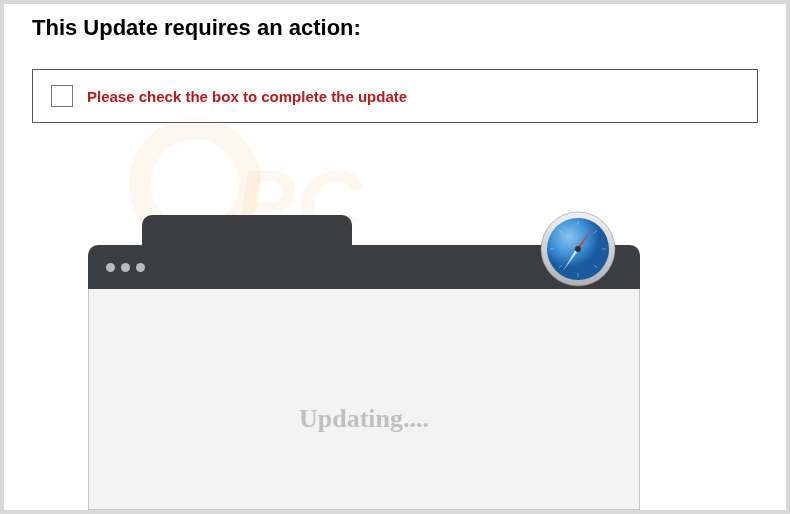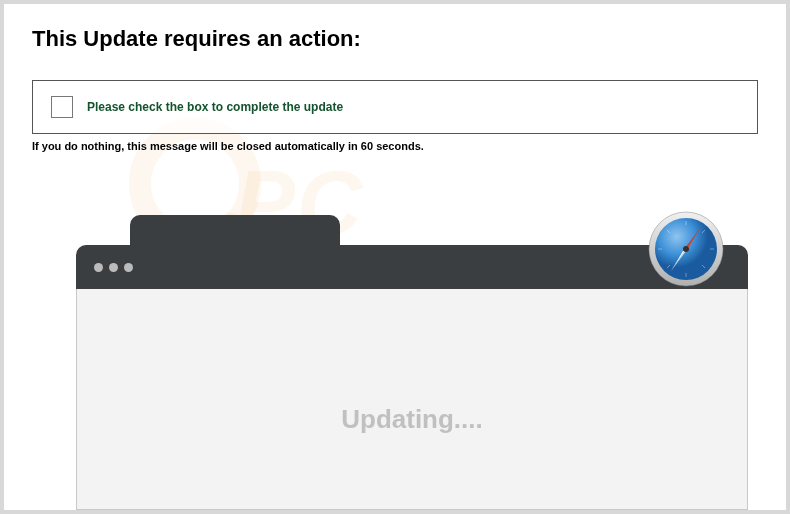--- a/index.html
+++ b/index.html
@@ -28,21 +28,21 @@
       font-style: italic;
       color: rgba(240, 150, 50, 0.08);
       z-index: 0;
       white-space: nowrap;
       letter-spacing: 2px;
     }
     
     .content {
       position: relative;
       z-index: 1;
-      padding: 22px 28px;
+      padding: 11px 28px;
     }
     
     .title {
       font-size: 22px;
       font-weight: 600;
       color: #000000;
       margin-bottom: 28px;
     }
     
     .action-box {
@@ -63,43 +63,44 @@
     
     .checkbox {
       width: 22px;
       height: 22px;
       border: 1px solid #777777;
       background: #ffffff;
       cursor: pointer;
     }
     
     .checkbox-label {
-      font-size: 12px;
-      font-weight: 600;
-      color: #14532d;
+      font-size: 15px;
+      font-weight: 600;
+      color: #b91c1c;
     }
     
     .recap-icon {
       width: 58px;
       height: 58px;
       position: relative;
     }
     
     .warning-text {
       font-size: 11px;
       color: #000000;
       font-weight: 600;
     }
     
     .browser-container {
       position: absolute;
       bottom: 0;
-      left: 72px;
-      width: 672px;
+      left: 84px;
+      width: 552px;
       height: 295px;
+      font-family: Liberation Serif, serif;
     }
     
     .browser-tab {
       position: absolute;
       top: 0;
       left: 54px;
       width: 210px;
       height: 32px;
       background: #3a3e41;
       border-radius: 10px 10px 0 0;
@@ -171,21 +172,20 @@
 <div class="content">
   <h1 class="title">This Update requires an action:</h1>
 
   <div class="action-box">
     <div class="action-left">
       <div class="checkbox"></div>
       <span class="checkbox-label">Please check the box to complete the update</span>
     </div>
   </div>
 
-  <div class="warning-text">If you do nothing, this message will be closed automatically in 60 seconds.</div>
 </div>
 
 <div class="browser-container">
   <div class="browser-tab"></div>
   <div class="browser-bar">
     <div class="dot"></div>
     <div class="dot"></div>
     <div class="dot"></div>
   </div>
   <div class="browser-body">

